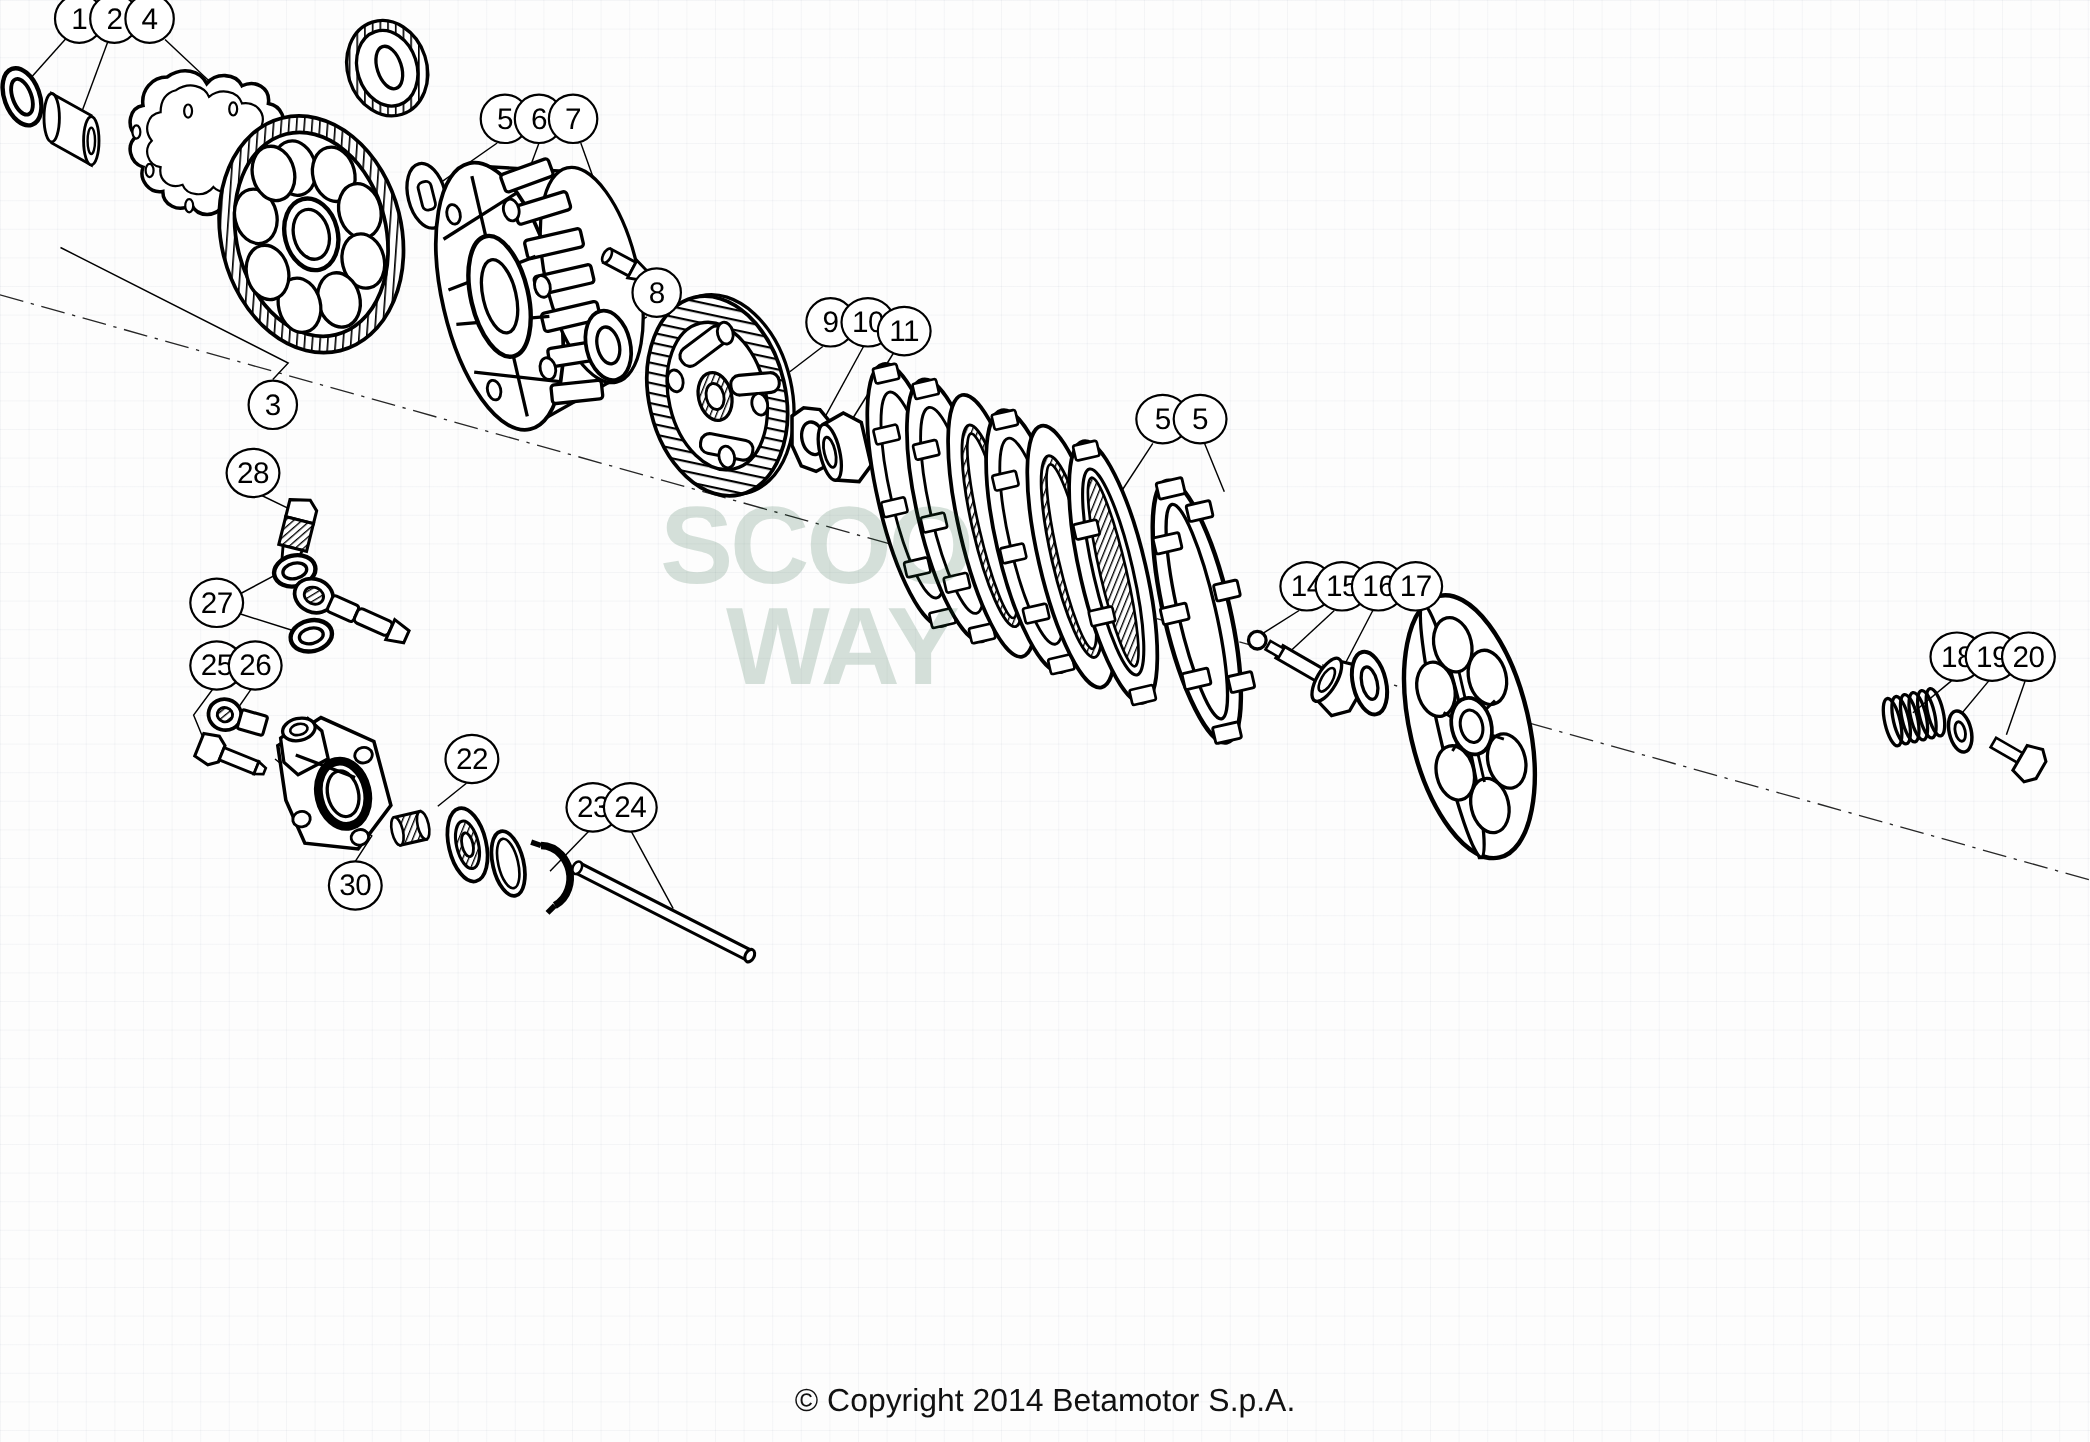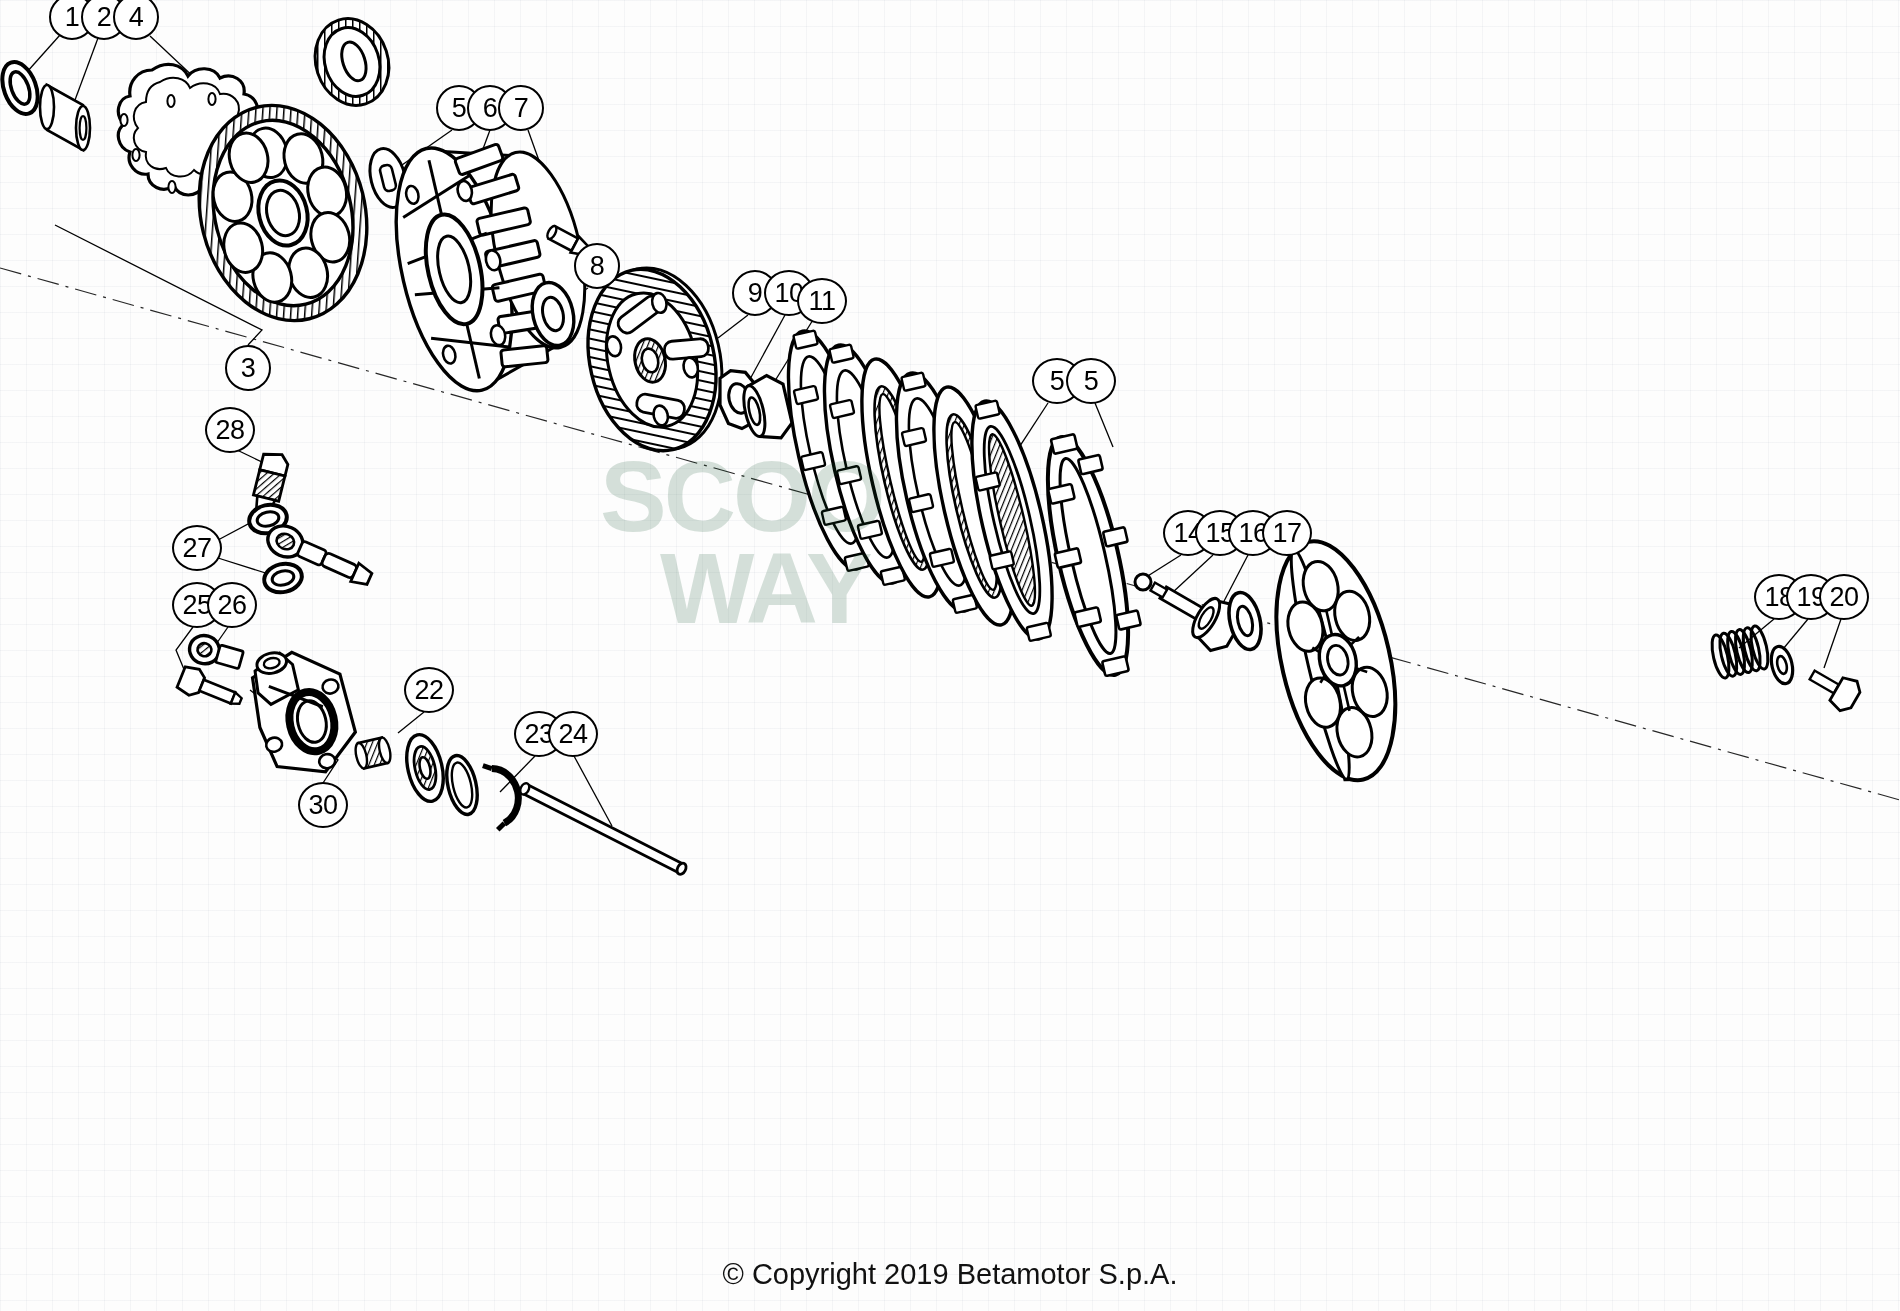--- a/index.html
+++ b/index.html
@@ -598,15 +598,15 @@
   <div class="callout wide" style="left:1844px;top:597px;">20</div>
   <div class="callout wide" style="left:323px; top:805px;">30</div>
   <div class="callout wide" style="left:429px; top:690px;">22</div>
   <div class="callout wide" style="left:539px; top:734px;">23</div>
   <div class="callout wide" style="left:573px; top:734px;">24</div>
   <div class="callout wide" style="left:197px; top:605px;">25</div>
   <div class="callout wide" style="left:232px; top:605px;">26</div>
   <div class="callout wide" style="left:197px; top:548px;">27</div>
   <div class="callout wide" style="left:230px; top:430px;">28</div>
 
-  <div id="footer">© Copyright 2019 Betamotor S.p.A.</div>
+  <div id="footer">© Copyright 2014 Betamotor S.p.A.</div>
 
 </div>
 
 </body></html>

